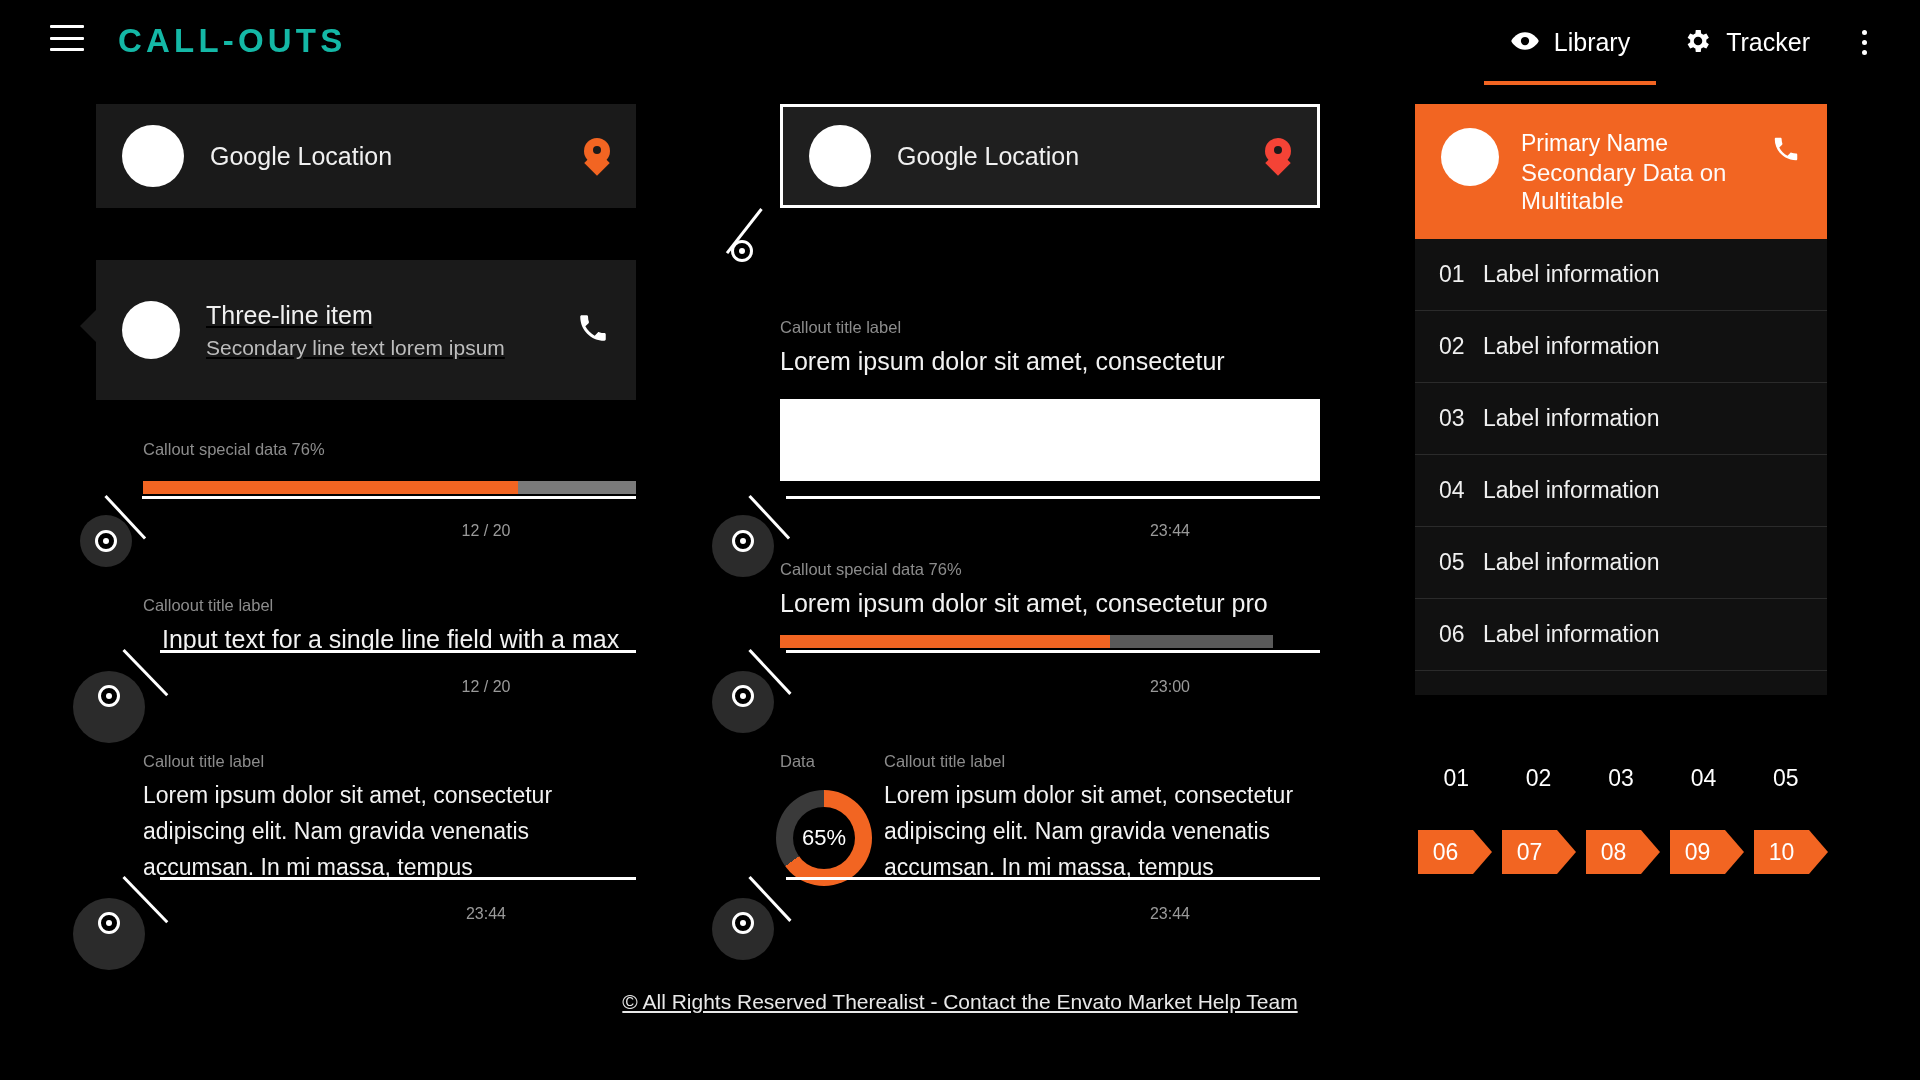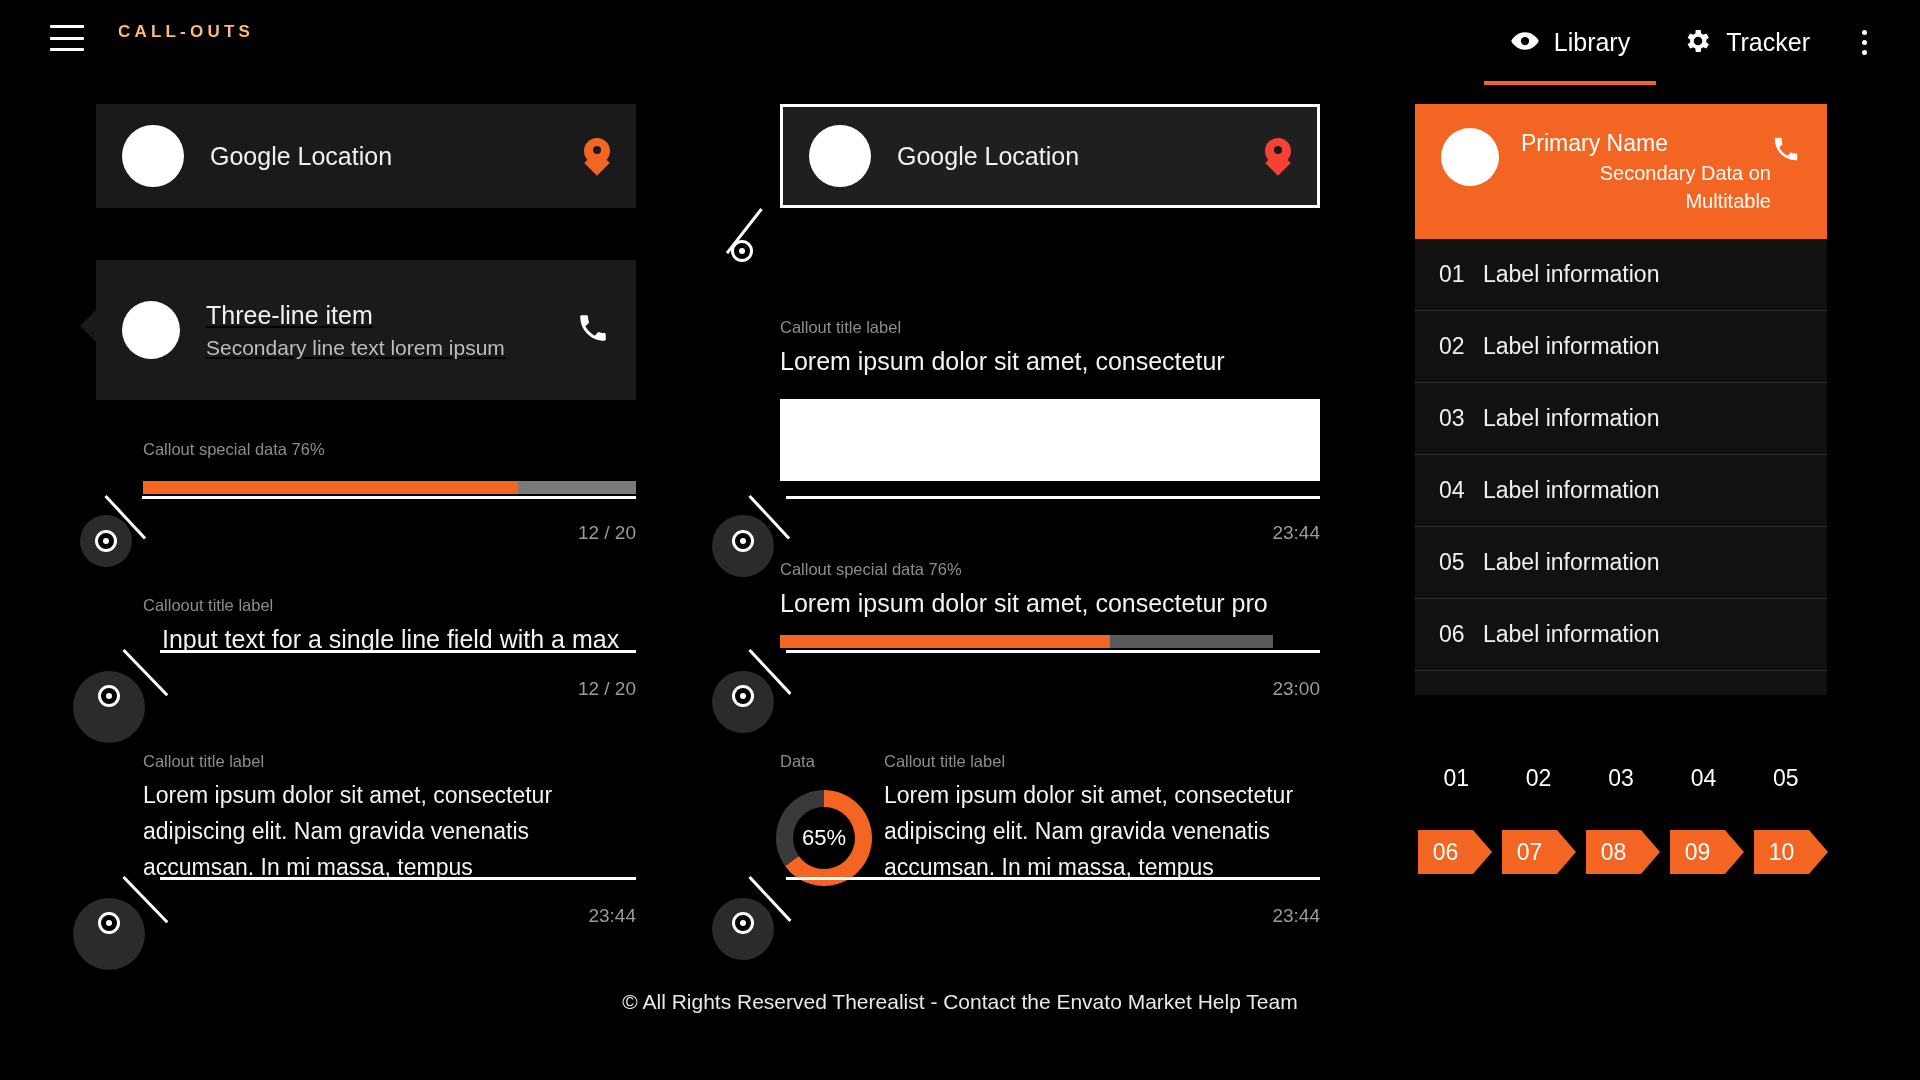--- a/index.html
+++ b/index.html
@@ -9,38 +9,38 @@
     font-family:"Liberation Sans", sans-serif;
     -webkit-font-smoothing:antialiased;
   }
   .root { position:relative; width:1920px; height:1080px; }
 
   
   .header { position:absolute; top:0; left:0; width:1920px; height:85px; }
   .hamburger { position:absolute; left:50px; top:25px; width:34px; height:26px;
                display:flex; flex-direction:column; justify-content:space-between; cursor:pointer; }
   .hamburger i { display:block; height:3px; background:#fff; border-radius:1px; }
-  .brand { position:absolute; left:118px; top:22px; color:#fdba74;
-           font-size:17px; font-weight:bold; letter-spacing:4.2px; }
+  .brand { position:absolute; left:118px; top:22px; color:#14b8a6;
+           font-size:33px; font-weight:bold; letter-spacing:4.2px; }
 
   .nav { position:absolute; right:0; top:0; height:85px; display:flex; align-items:center; }
   .nav-tab { position:relative; display:flex; align-items:center; gap:14px;
              height:85px; padding:0 26px; cursor:pointer; }
   .nav-tab .lbl { color:#fff; font-size:25px; }
   .nav-tab .under { position:absolute; left:0; right:0; bottom:0; height:4px; background:#f26522; }
   .kebab { width:56px; height:85px; display:flex; flex-direction:column;
            align-items:center; justify-content:center; gap:5px; cursor:pointer; margin-right:28px; }
   .kebab i { width:5px; height:5px; border-radius:50%; background:#fff; display:block; }
 
   
   .avatar { border-radius:50%; background:#fff; flex:none; }
   .card { background:#1a1a1a; display:flex; align-items:center; }
   .label-sm { color:#8c8c8c; font-size:16.5px; }
   .body-txt { color:#f2f2f2; font-size:23px; line-height:36px; }
-  .counter { color:#9a9a9a; font-size:19px; text-align:right; }
+  .counter { color:#9a9a9a; font-size:16px; text-align:center; }
 
   
   .prog { height:13px; background:#7a7a7a; width:100%; position:relative; }
   .prog > span { position:absolute; left:0; top:0; bottom:0; background:#f26522; display:block; }
   .prog.dark { background:#5a5a5a; }
 
   
   .leader { position:absolute; height:3px; background:#fff; }
   .tail { position:absolute; width:3px; background:#fff; transform-origin:top center; }
   .knob { position:absolute; width:22px; height:22px; border-radius:50%;
@@ -52,21 +52,21 @@
   
   .ptr-left { position:absolute; width:0; height:0;
               border-top:16px solid transparent; border-bottom:16px solid transparent;
               border-right:16px solid #1a1a1a; }
 
   
   .rp { position:absolute; }
   .rp-head { background:#f26522; display:flex; align-items:flex-start; padding:24px 26px; }
   .rp-head .txt { margin-left:22px; }
   .rp-head .p1 { color:#fff; font-size:23px; line-height:31px; }
-  .rp-head .p2 { color:#fff; font-size:20px; line-height:28px; opacity:.97;text-align:right; }
+  .rp-head .p2 { color:#fff; font-size:24px; line-height:28px; opacity:.97; }
   .rp-list { background:#111; }
   .rp-row { display:flex; align-items:center; height:72px; padding:0 0 0 24px;
             border-bottom:1px solid #2b2b2b; cursor:pointer; }
   .rp-row .num { color:#f0f0f0; font-size:23px; width:44px; }
   .rp-row .lbl { color:#f0f0f0; font-size:23px; }
   .rp-foot { height:24px; background:#111; }
 
   .chips-row { display:flex; }
   .chip-plain { color:#fff; font-size:23px; text-align:center; }
   .chip-tag { position:relative; height:44px; background:#f26522; color:#fff;
@@ -75,21 +75,21 @@
   .chip-tag::after { content:""; position:absolute; left:100%; top:0;
                      border-top:22px solid transparent; border-bottom:22px solid transparent;
                      border-left:19px solid #f26522; }
 
   
   .donut { position:relative; border-radius:50%; display:flex; align-items:center; justify-content:center; }
   .donut .hole { position:absolute; border-radius:50%; background:#000; }
   .donut .val { position:relative; color:#fff; font-size:22px; }
 
   .footer-txt { position:absolute; width:1920px; text-align:center;
-                color:#e8e8e8; font-size:21px; }
+                color:#e8e8e8; font-size:21px;text-decoration:underline; }
 
   .pin { position:relative; width:26px; height:36px; }
   .pin .head { position:absolute; left:0; top:0; width:26px; height:26px; border-radius:50%; }
   .pin .tipd { position:absolute; left:4px; top:16px; width:18px; height:18px;
                transform:rotate(45deg); }
   .pin .dot { position:absolute; left:9px; top:8px; width:8px; height:8px;
               border-radius:50%; background:#1a1a1a; z-index:2; }
 </style>
 </head>
 <body>

